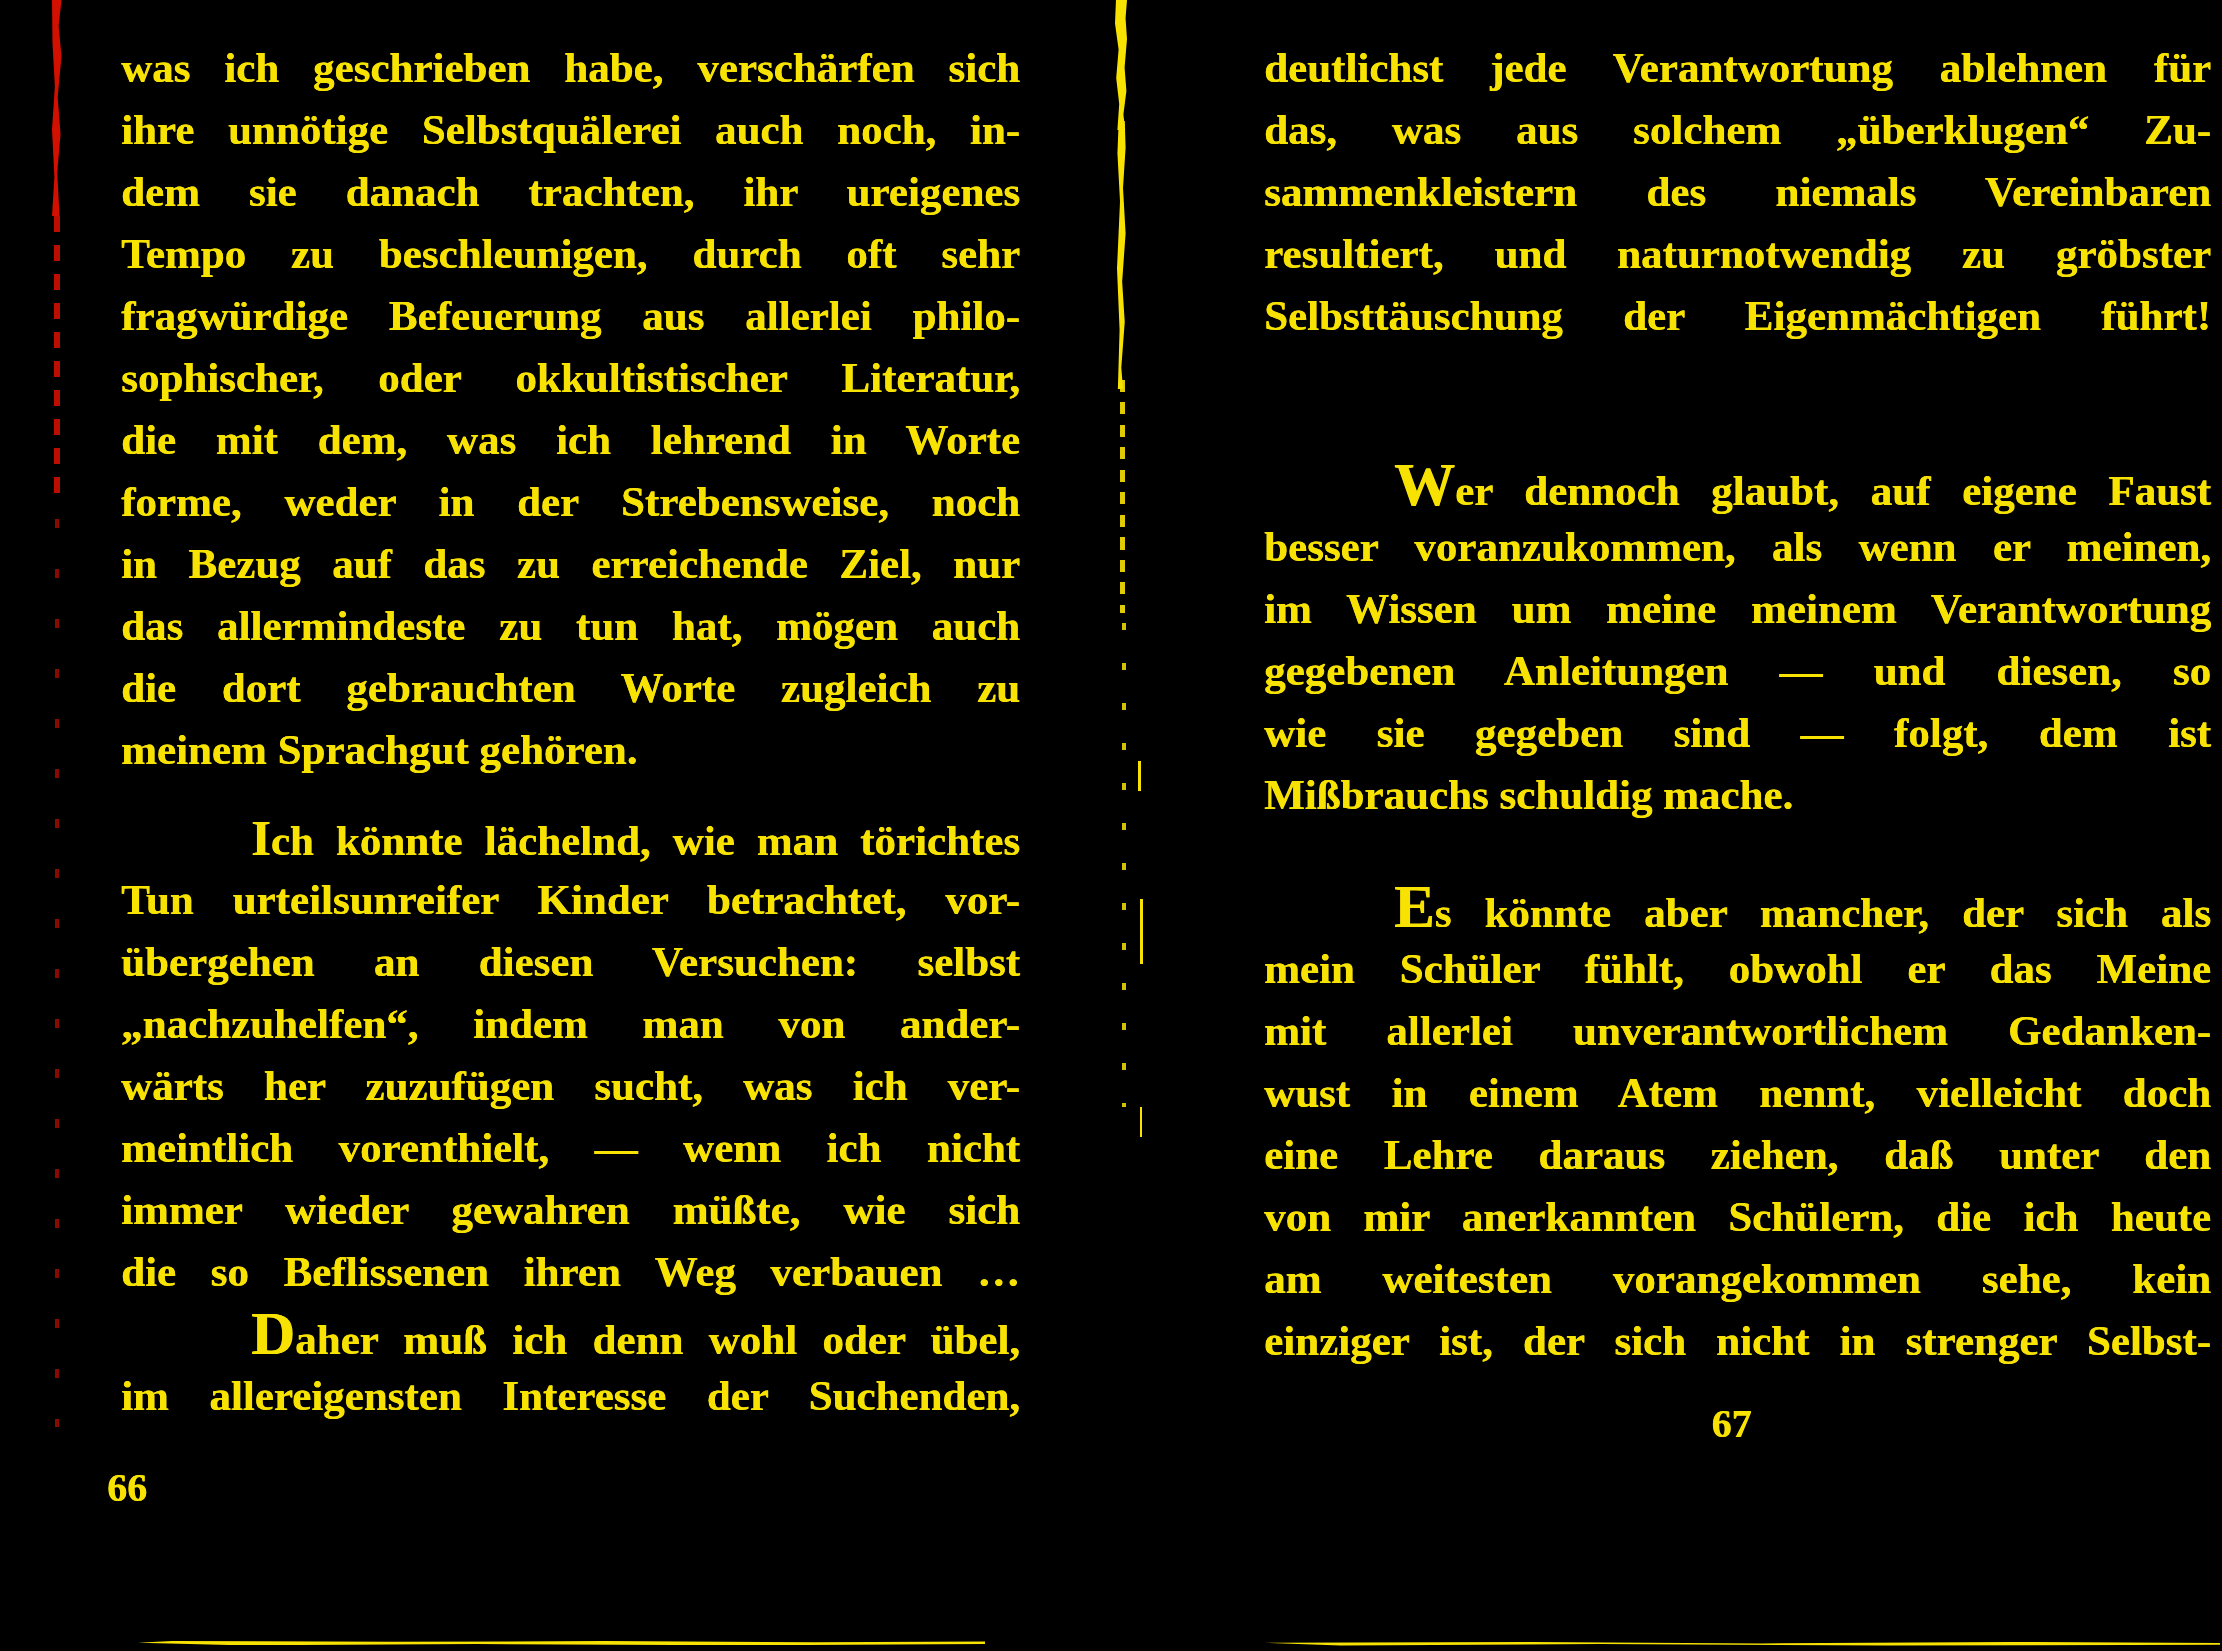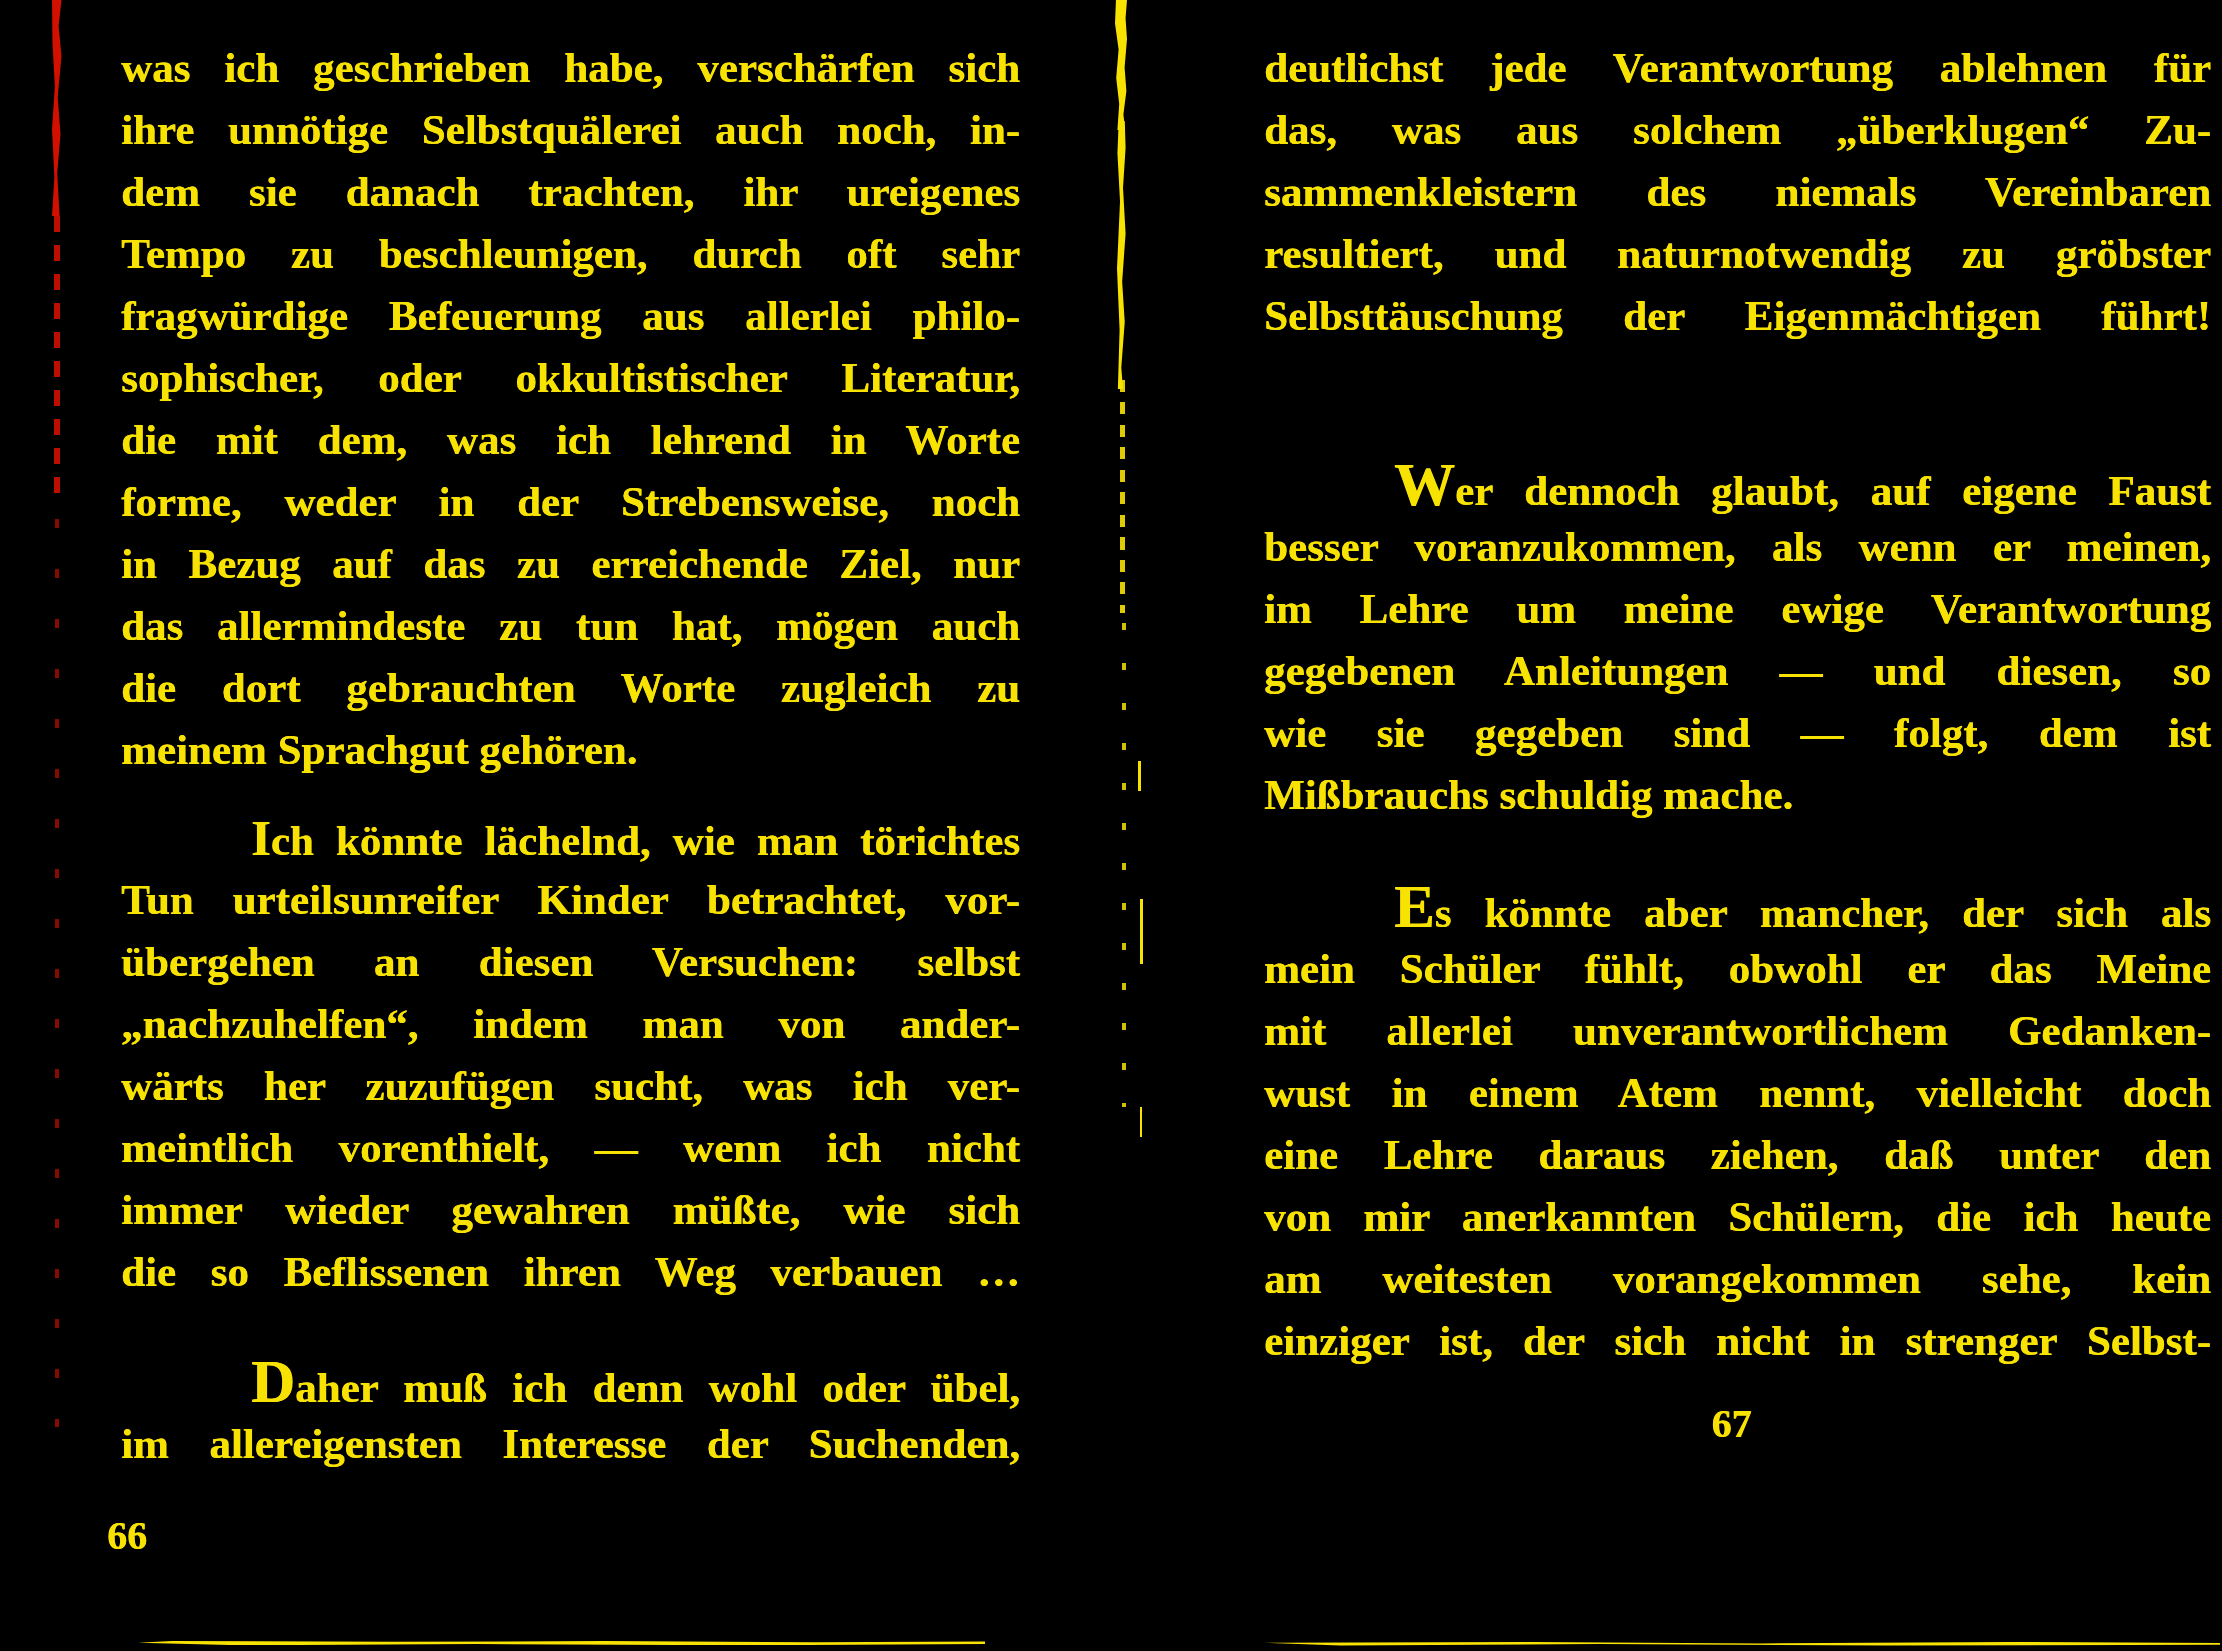--- a/index.html
+++ b/index.html
@@ -24,21 +24,21 @@
     font-size:43px;
     text-align:justify;
     text-align-last:justify;
     white-space:normal;
     overflow:visible;
     text-shadow:0.4px 0 0 currentColor;
   }
   .line.short{text-align-last:left;}
   .line.indent{text-indent:130px;}
   .mt-p2-left{margin-top:26px;}
-  .mt-p3-left{margin-top:48px;}
+  .mt-p3-left{}
   .mt-p2-right{margin-top:107px;}
   .mt-p3-right{margin-top:50px;}
   .lettrine > .line:first-child::first-letter{font-size:1.42em;}
   .lettrine-sm > .line:first-child::first-letter{font-size:1.18em;}
   .footer{height:52px;line-height:52px;font-size:40px;text-shadow:0.4px 0 0 currentColor;}
   .footer-left{margin-top:35px;text-align:left;margin-left:-14px;}
   .footer-right{margin-top:26px;text-align:center;margin-right:12px;}
 
   
   .artifact{position:absolute;pointer-events:none;}
@@ -114,21 +114,21 @@
         <div class="line">deutlichst jede Verantwortung ablehnen für</div>
         <div class="line">das, was aus solchem „überklugen“ Zu-</div>
         <div class="line">sammenkleistern des niemals Vereinbaren</div>
         <div class="line">resultiert, und naturnotwendig zu gröbster</div>
         <div class="line">Selbsttäuschung der Eigenmächtigen führt!</div>
       </div>
 
       <div class="paragraph lettrine mt-p2-right">
         <div class="line indent">Wer dennoch glaubt, auf eigene Faust</div>
         <div class="line">besser voranzukommen, als wenn er meinen,</div>
-        <div class="line">im Lehre um meine ewige Verantwortung</div>
+        <div class="line">im Wissen um meine meinem Verantwortung</div>
         <div class="line">gegebenen Anleitungen — und diesen, so</div>
         <div class="line">wie sie gegeben sind — folgt, dem ist</div>
         <div class="line short">Mißbrauchs schuldig mache.</div>
       </div>
 
       <div class="paragraph lettrine mt-p3-right">
         <div class="line indent">Es könnte aber mancher, der sich als</div>
         <div class="line">mein Schüler fühlt, obwohl er das Meine</div>
         <div class="line">mit allerlei unverantwortlichem Gedanken-</div>
         <div class="line">wust in einem Atem nennt, vielleicht doch</div>

